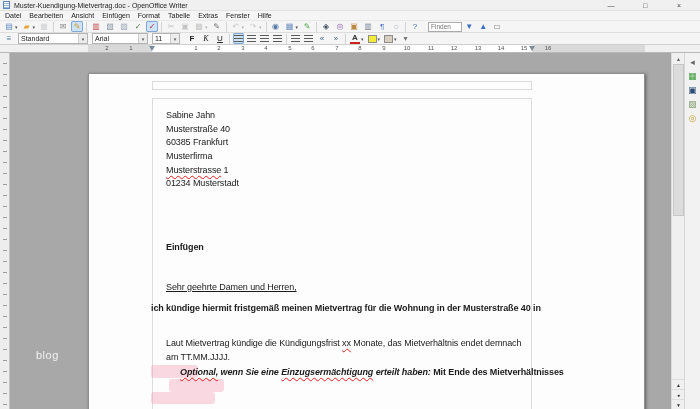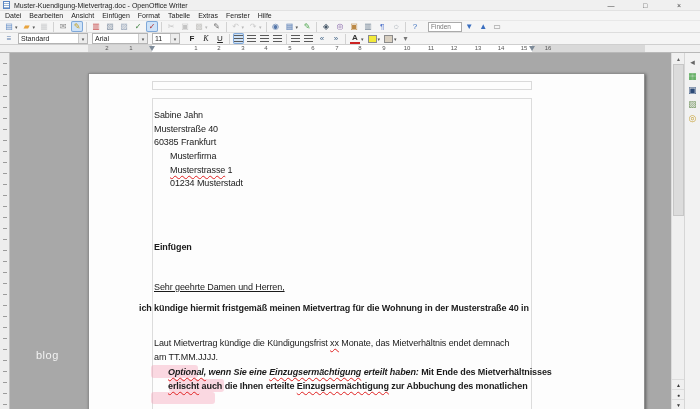--- a/index.html
+++ b/index.html
@@ -60,28 +60,28 @@
   .ruler-v{position:absolute;left:0;top:0;width:10px;height:356px;background:#ededed;border-right:1px solid #c2c2c2;
            background-image:repeating-linear-gradient(to bottom,transparent 0 10px,#9b9b9b 10px 11px);
            background-size:4px 100%;background-repeat:no-repeat;background-position:3px 0;}
   .page{position:absolute;left:88px;top:20px;width:557px;height:340px;background:#fdfdfd;
         border:1px solid #8f8f8f;box-shadow:1px 1px 3px rgba(0,0,0,.45);}
   .header-frame{position:absolute;left:63px;top:7px;width:380px;height:9px;border:1px solid #dadada;}
   .text-boundary{position:absolute;left:63px;top:24px;width:380px;height:312px;
                  border-left:1px solid #dcdcdc;border-right:1px solid #dcdcdc;border-top:1px solid #dcdcdc;}
 
   .tblock{position:absolute;font-size:9px;line-height:13.5px;color:#1b1b1b;letter-spacing:-0.1px;white-space:nowrap;}
-  .tline{height:13.5px;}
+  .tline{height:13.5px;padding-left:12px;}
   .it{font-style:italic;}
   .bd{font-weight:bold;}
   .msp{text-decoration-line:underline;text-decoration-style:wavy;text-decoration-color:#e02020;
        text-decoration-thickness:1px;text-underline-offset:2px;}
 
   .blk-sender{left:65px;top:35px;}
-  .blk-recipient{left:65px;top:76px;margin-left:16px;}
+  .blk-recipient{left:65px;top:76px;}
   .blk-date{left:301px;top:103px;}
   .blk-subject{left:65px;top:167px;font-weight:bold;}
   .blk-salutation{left:65px;top:207px;text-decoration:underline;}
   .blk-body1{left:50px;top:228px;font-weight:bold;}
   .blk-body2{left:65px;top:263px;}
   .blk-body3{left:79px;top:292px;font-weight:bold;}
 
   .wm-blob{position:absolute;border-radius:3px;background:rgba(244,154,180,.38);}
   .wm-b1{left:62px;top:291px;width:47px;height:13px;}
   .wm-b2{left:80px;top:305px;width:55px;height:13px;}
@@ -363,21 +363,20 @@
         </div>
       <div class="tblock blk-body1">
           <div class="tline"><span>ich kündige hiermit fristgemäß meinen Mietvertrag für die Wohnung in der Musterstraße 40 in</span></div>
         </div>
       <div class="tblock blk-body2">
           <div class="tline"><span>Laut Mietvertrag kündige die Kündigungsfrist </span><span class="msp">xx</span><span> Monate, das Mietverhältnis endet demnach</span></div>
           <div class="tline"><span>am TT.MM.JJJJ.</span></div>
         </div>
       <div class="tblock blk-body3">
           <div class="tline"><span class="it msp">Optional,</span><span class="it"> wenn Sie eine </span><span class="it msp">Einzugsermächtigung</span><span class="it"> erteilt haben:</span><span> Mit Ende des Mietverhältnisses</span></div>
-          <div class="tline"><span class="msp">erlischt</span><span> auch die Ihnen erteilte </span><span class="msp">Einzugsermächtigung</span><span> zur Abbuchung des monatlichen</span></div>
         </div>
     </div>
 
     <span class="blog-wm">blog</span>
 
     <div class="scroll-col">
       <span class="scroll-up">▲</span>
       <span class="scroll-thumb"></span>
       <span class="nav-group">
         <span class="nav-btn">▲</span>

